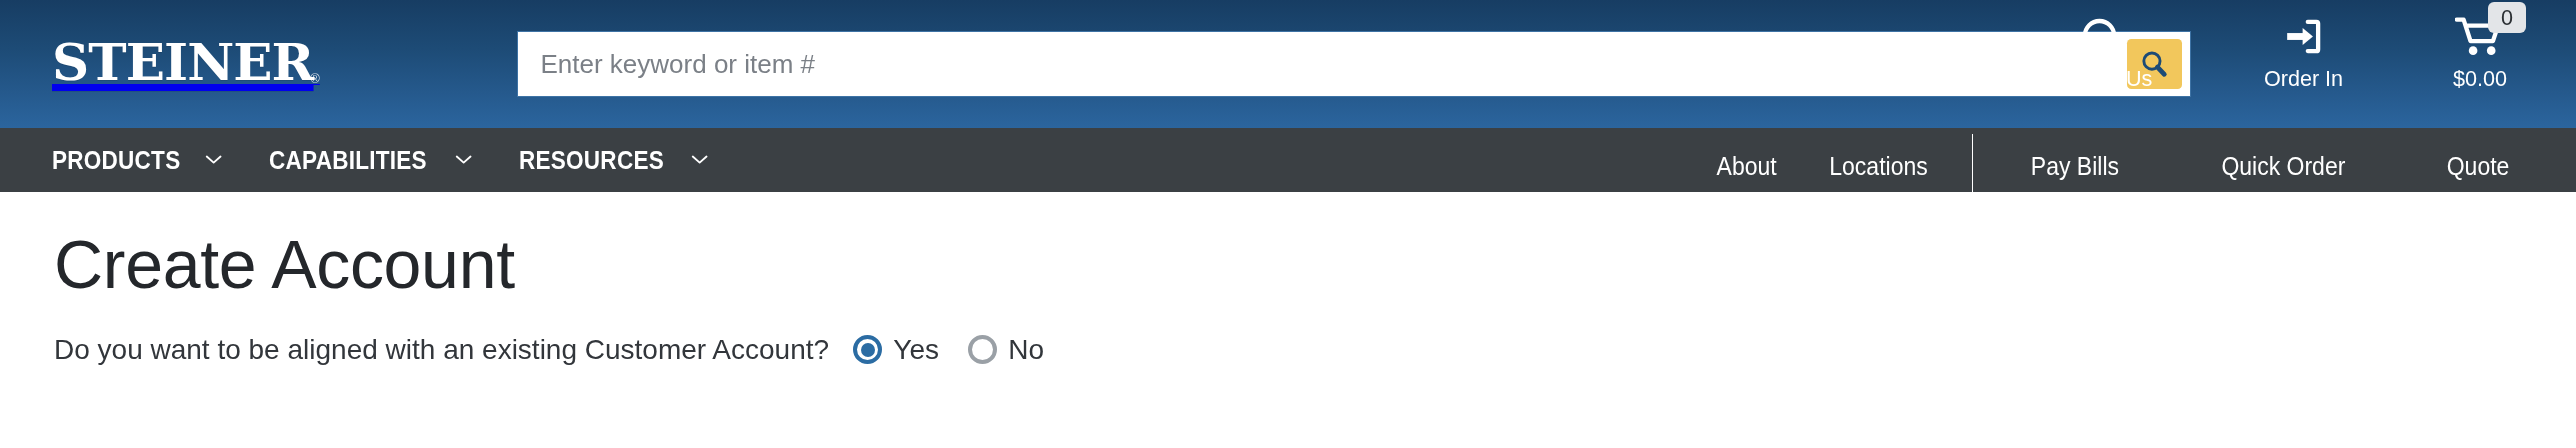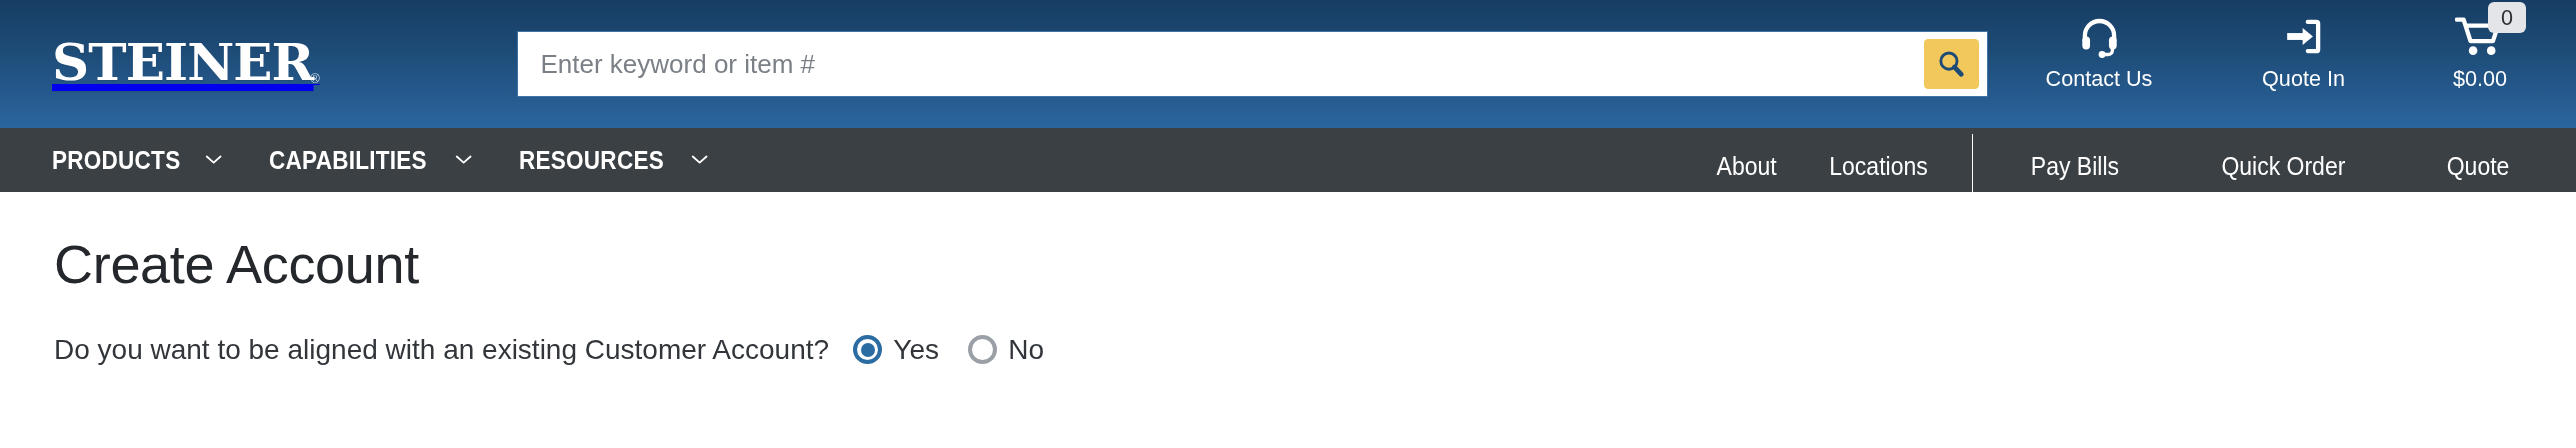--- a/index.html
+++ b/index.html
@@ -43,21 +43,21 @@
     color:#cfd9e4;
     font-size:13px;
     line-height:13px;
     margin-left:4.3px;
     margin-bottom:7px;
   }
 
   
   .search-wrap {
     position:absolute; left:517px; top:31px;
-    width:1471px; height:66px;
+    width:1674px; height:66px;
     background:#ffffff;
     border:1.7px solid #3e73a5;
     display:flex; align-items:center;
   }
   .search-input {
     flex:1 1 auto; height:100%;
     border:none; outline:none; background:transparent;
     font-family:"Liberation Sans", sans-serif;
     font-size:26px; color:#3b3f45;
     padding:0 22.5px;
@@ -135,21 +135,21 @@
   .nav-link {
     color:#ffffff; font-size:25px; cursor:pointer; white-space:nowrap;
     font-family:"Liberation Sans", sans-serif;
     transform:scaleX(.92); transform-origin:center;
   }
 
   
   .main { position:relative; width:2576px; padding:0 0 0 54px; }
   .page-title {
     margin-top:42px;
-    font-size:54px; line-height:61px;
+    font-size:68px; line-height:61px;
     font-weight:400; color:#24272b;
     font-family:"Liberation Sans", sans-serif;
     letter-spacing:-0.3px;
   }
   .qrow {
     margin-top:38px;
     display:flex; align-items:center;
   }
   .qtext {
     font-size:28px; line-height:33px; color:#32363b;
@@ -211,21 +211,21 @@
   </a>
 
   <a class="util" id="util-signin" href="#">
     <span class="ico">
       <svg width="43" height="43" viewBox="0 0 50 50">
         <path d="M30 8 h10 a2 2 0 0 1 2 2 v30 a2 2 0 0 1 -2 2 h-10" fill="none" stroke="#ffffff" stroke-width="5" stroke-linecap="round" stroke-linejoin="round"></path>
         <line x1="6" y1="25" x2="28" y2="25" stroke="#ffffff" stroke-width="8" stroke-linecap="butt"></line>
         <path d="M24 15 L36 25 L24 35 Z" fill="#ffffff"></path>
       </svg>
     </span>
-    <span class="lbl">Quote In</span>
+    <span class="lbl">Order In</span>
   </a>
 
   <a class="util" id="util-cart" href="#">
     <span class="ico">
       <svg width="50" height="42" viewBox="0 0 58 48">
         <path d="M2 5 h8 l8 25 h26 l6 -18 H14" fill="none" stroke="#ffffff" stroke-width="5" stroke-linecap="round" stroke-linejoin="round"></path>
         <circle cx="21" cy="41" r="5" fill="#ffffff"></circle>
         <circle cx="42" cy="41" r="5" fill="#ffffff"></circle>
       </svg>
       <span class="cart-badge">0</span>

